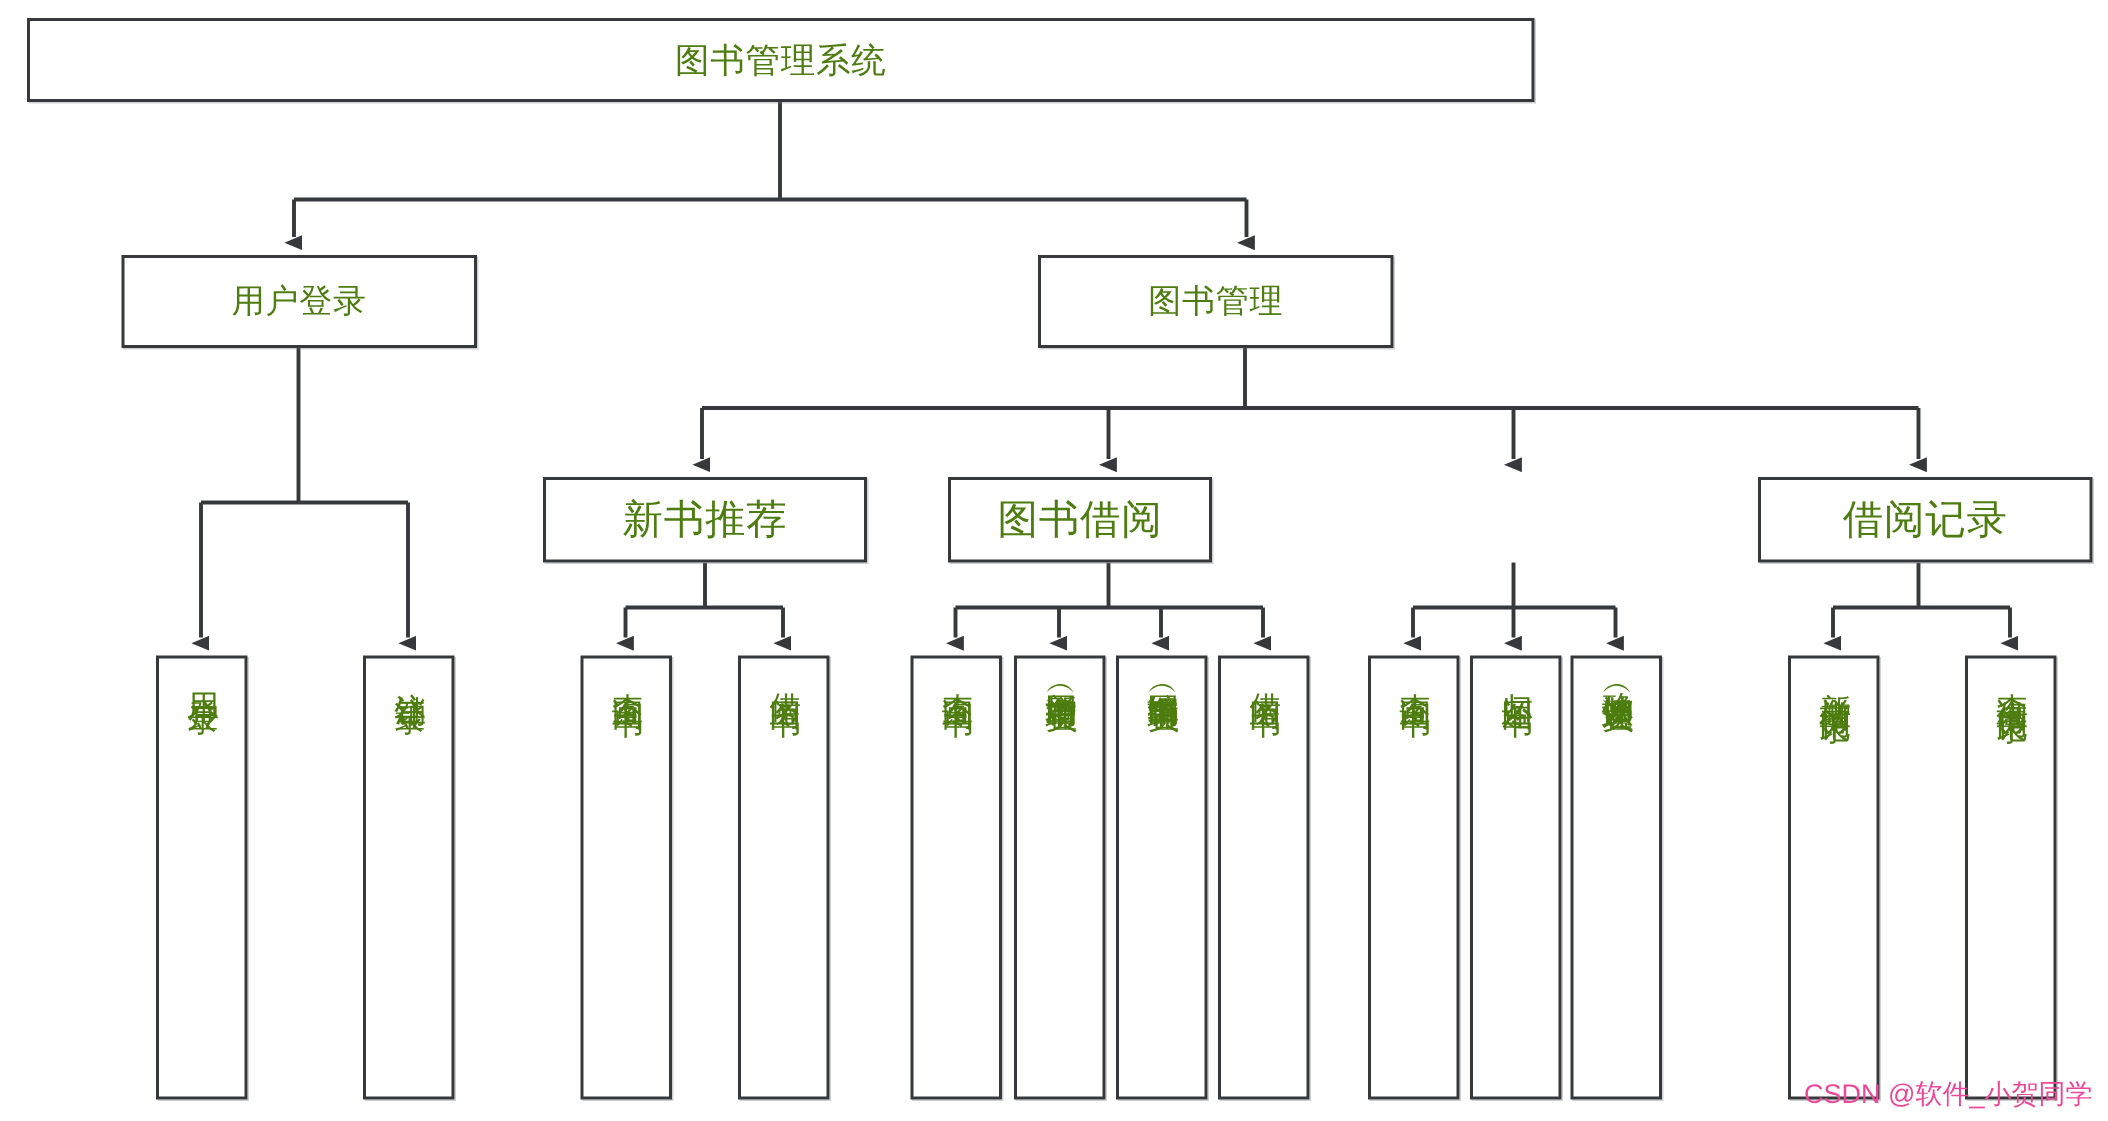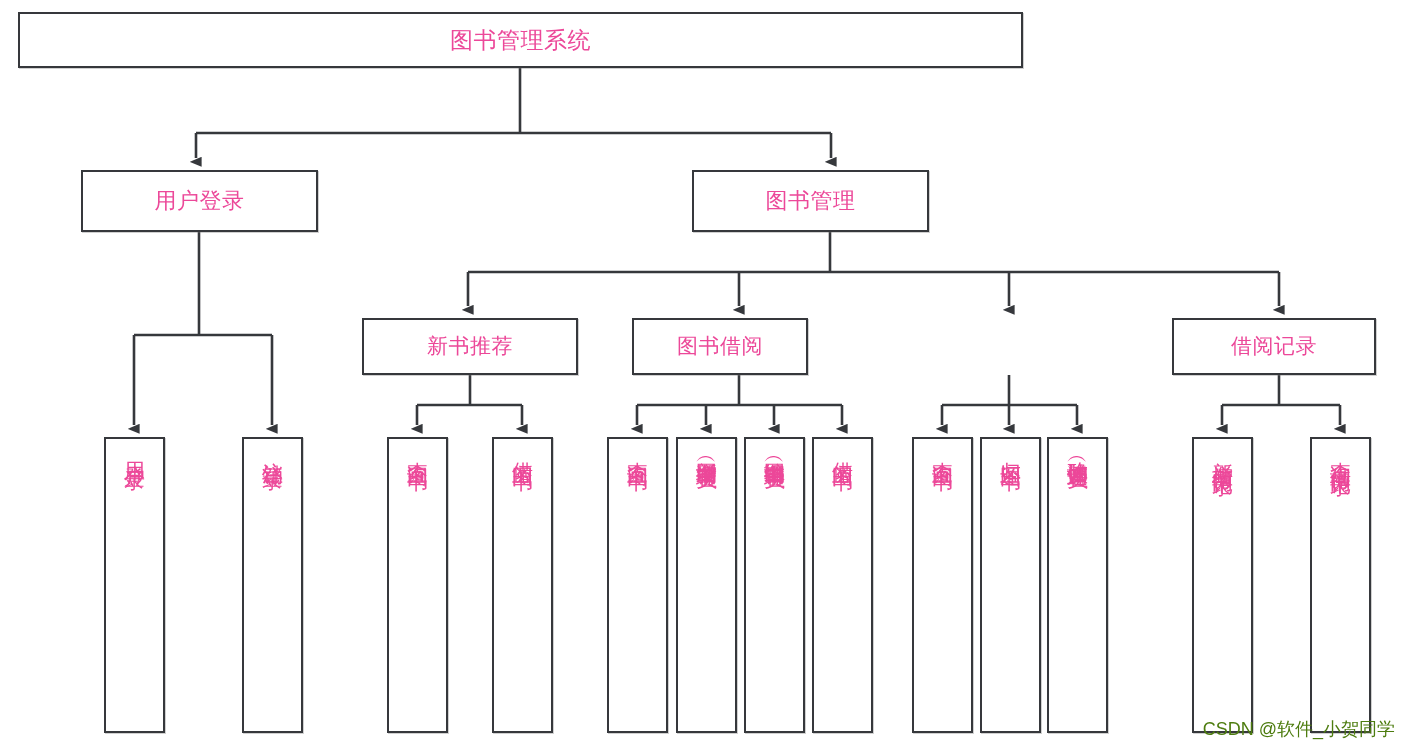--- a/index.html
+++ b/index.html
@@ -31,28 +31,28 @@
     box-sizing: border-box;
     background: #ffffff;
     border: 2px solid #36383c;
     box-shadow: 1px 1px 0 rgba(120,120,120,0.35);
     display: flex;
     align-items: center;
     justify-content: center;
     z-index: 3;
   }
   .node .lbl {
-    color: #ec4899;
+    color: #4d7c0f;
     letter-spacing: 0.5px;
     line-height: 1.15;
     white-space: nowrap;
   }
   .node.root .lbl { font-size: 23px; }
   .node.l2 .lbl   { font-size: 22px; }
-  .node.l3 .lbl   { font-size: 21px; }
+  .node.l3 .lbl   { font-size: 27px; }
 
   .node.leaf {
     align-items: flex-start;
     justify-content: center;
     padding-top: 6px;
   }
   .node.leaf .lbl {
     font-size: 21px;
     writing-mode: vertical-rl;
     text-orientation: upright;
@@ -60,21 +60,21 @@
     line-height: 1.05;
     white-space: nowrap;
   }
   .node.leaf.tall .lbl { letter-spacing: 1px; }
 
   #watermark {
     position: absolute;
     right: 10px;
     bottom: 6px;
     font-size: 18px;
-    color: #4d7c0f;
+    color: #ec4899;
     white-space: nowrap;
     z-index: 5;
     font-family: "Liberation Sans", "DejaVu Sans", sans-serif;
   }
 </style>
 </head>
 <body>
 
 <div id="canvas">
 
@@ -141,21 +141,21 @@
   <div class="node l2" style="left:692px; top:170px; width:237px; height:62px;">
     <span class="lbl">图书管理</span>
   </div>
 
   <div class="node l3" style="left:362px; top:318px; width:216px; height:57px;">
     <span class="lbl">新书推荐</span>
   </div>
   <div class="node l3" style="left:632px; top:318px; width:176px; height:57px;">
     <span class="lbl">图书借阅</span>
   </div>
-  <div class="node l3" style="left:1172px; top:318px; width:204px; height:57px;">
+  <div class="node l3" style="left:1172px; top:318px; width:223px; height:57px;">
     <span class="lbl">借阅记录</span>
   </div>
 
   <div class="node leaf" style="left:104px; top:437px; width:61px; height:296px;">
     <span class="lbl">用户登录</span>
   </div>
   <div class="node leaf" style="left:242px; top:437px; width:61px; height:296px;">
     <span class="lbl">注销登录</span>
   </div>
 

